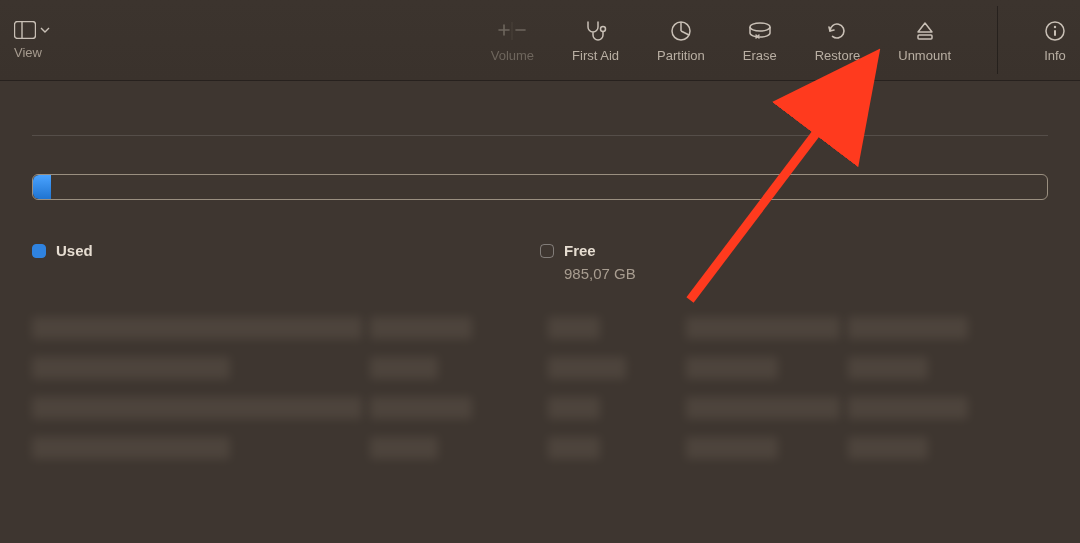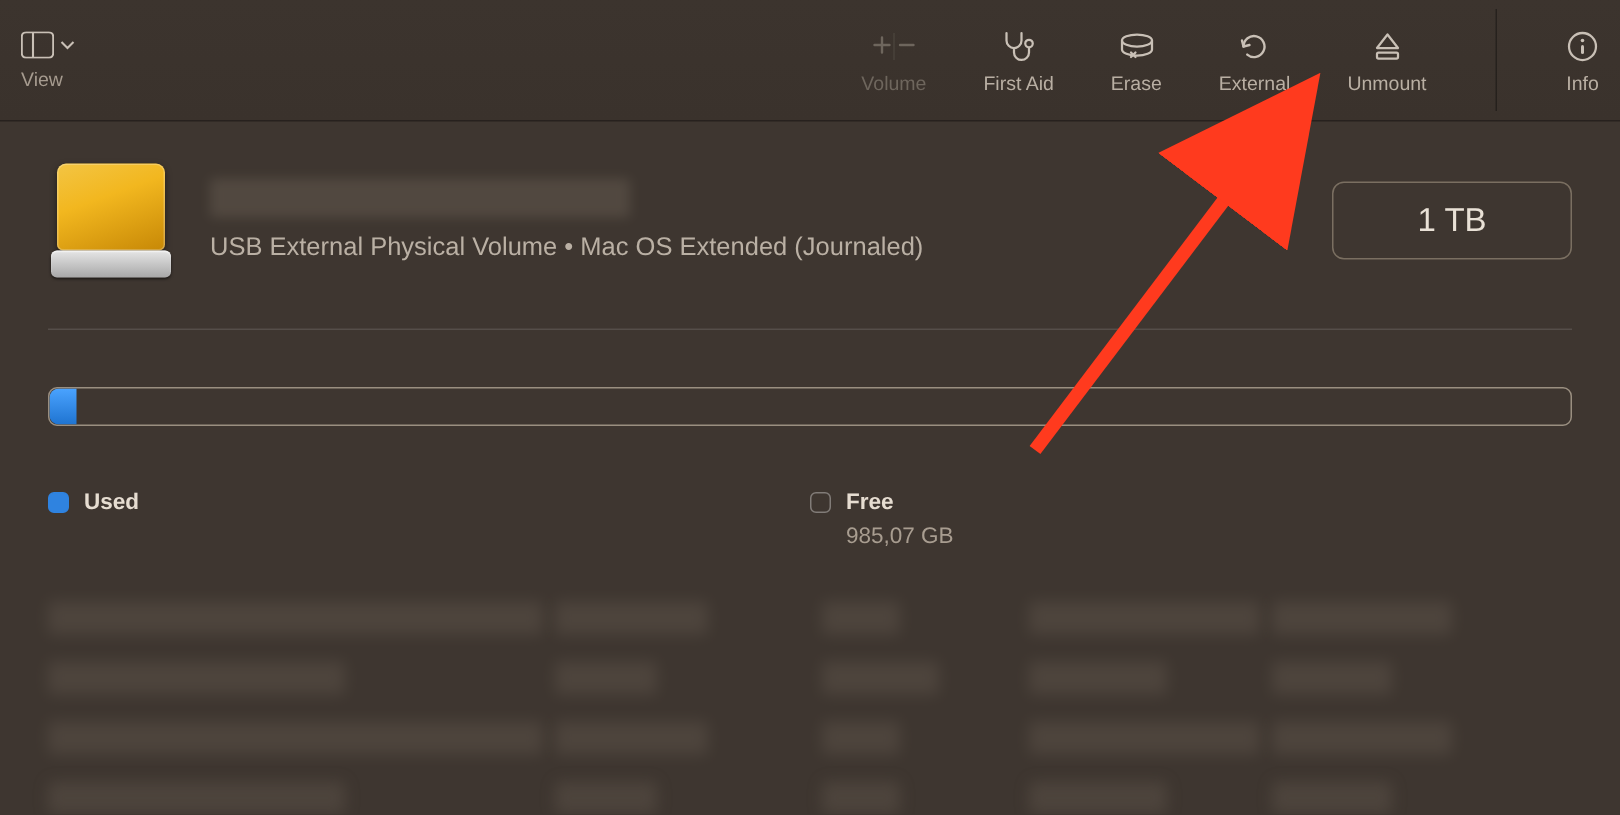--- a/index.html
+++ b/index.html
@@ -234,41 +234,50 @@
     <div class="tb-item">
       <div class="tb-icon">
         <svg width="24" height="22" viewBox="0 0 24 22">
           <path d="M4 2 v5 a5 5 0 0 0 10 0 v-5 M9 12 v3 a5 5 0 0 0 10 0 v-3" fill="none" stroke="#c9c0b6" stroke-width="1.5" stroke-linecap="round"></path>
           <circle cx="19" cy="9" r="2.5" fill="none" stroke="#c9c0b6" stroke-width="1.5"></circle>
         </svg>
       </div>
       <div class="tb-label">First Aid</div>
     </div>
 
+    <div class="tb-item">
+      <div class="tb-icon">
+        <svg width="22" height="22" viewBox="0 0 22 22">
+          <circle cx="11" cy="11" r="9" fill="none" stroke="#c9c0b6" stroke-width="1.5"></circle>
+          <path d="M11 11 L11 2 M11 11 L19 15" stroke="#c9c0b6" stroke-width="1.5"></path>
+        </svg>
+      </div>
+      <div class="tb-label">Partition</div>
+    </div>
 
     <div class="tb-item">
       <div class="tb-icon">
         <svg width="24" height="20" viewBox="0 0 24 20">
           <ellipse cx="12" cy="6" rx="10" ry="4" fill="none" stroke="#c9c0b6" stroke-width="1.5"></ellipse>
           <path d="M2 6 v6 a10 4 0 0 0 20 0 v-6" fill="none" stroke="#c9c0b6" stroke-width="1.5"></path>
           <line x1="8" y1="14" x2="11" y2="17" stroke="#c9c0b6" stroke-width="1.5" stroke-linecap="round"></line>
           <line x1="11" y1="14" x2="8" y2="17" stroke="#c9c0b6" stroke-width="1.5" stroke-linecap="round"></line>
         </svg>
       </div>
       <div class="tb-label">Erase</div>
     </div>
 
     <div class="tb-item">
       <div class="tb-icon">
         <svg width="22" height="22" viewBox="0 0 22 22">
           <path d="M4 11 a7 7 0 1 1 2.5 5.4" fill="none" stroke="#c9c0b6" stroke-width="1.6" stroke-linecap="round"></path>
           <path d="M3 7 l1 4 l4 -1" fill="none" stroke="#c9c0b6" stroke-width="1.6" stroke-linecap="round" stroke-linejoin="round"></path>
         </svg>
       </div>
-      <div class="tb-label">External</div>
+      <div class="tb-label">Restore</div>
     </div>
 
     <div class="tb-item">
       <div class="tb-icon">
         <svg width="20" height="22" viewBox="0 0 20 22">
           <path d="M10 3 L17 12 H3 Z" fill="none" stroke="#c9c0b6" stroke-width="1.5" stroke-linejoin="round"></path>
           <rect x="3" y="15" width="14" height="4" rx="1" fill="none" stroke="#c9c0b6" stroke-width="1.5"></rect>
         </svg>
       </div>
       <div class="tb-label">Unmount</div>
@@ -285,33 +294,20 @@
         </svg>
       </div>
       <div class="tb-label">Info</div>
     </div>
 
   </div>
 </div>
 
 <div class="content">
 
-  <div class="header-row">
-    <div class="drive-icon">
-      <div class="drive-body"></div>
-      <div class="drive-base"></div>
-    </div>
-    <div class="vol-info">
-      <div class="vol-name"></div>
-      <div class="vol-sub">USB External Physical Volume • Mac OS Extended (Journaled)</div>
-    </div>
-    <div class="capacity-box">
-      <span>1 TB</span>
-    </div>
-  </div>
 
   <hr class="divider">
 
   <div class="usage-bar">
     <div class="usage-fill"></div>
   </div>
 
   <div class="legend">
     <div class="legend-col">
       <div class="legend-top">

